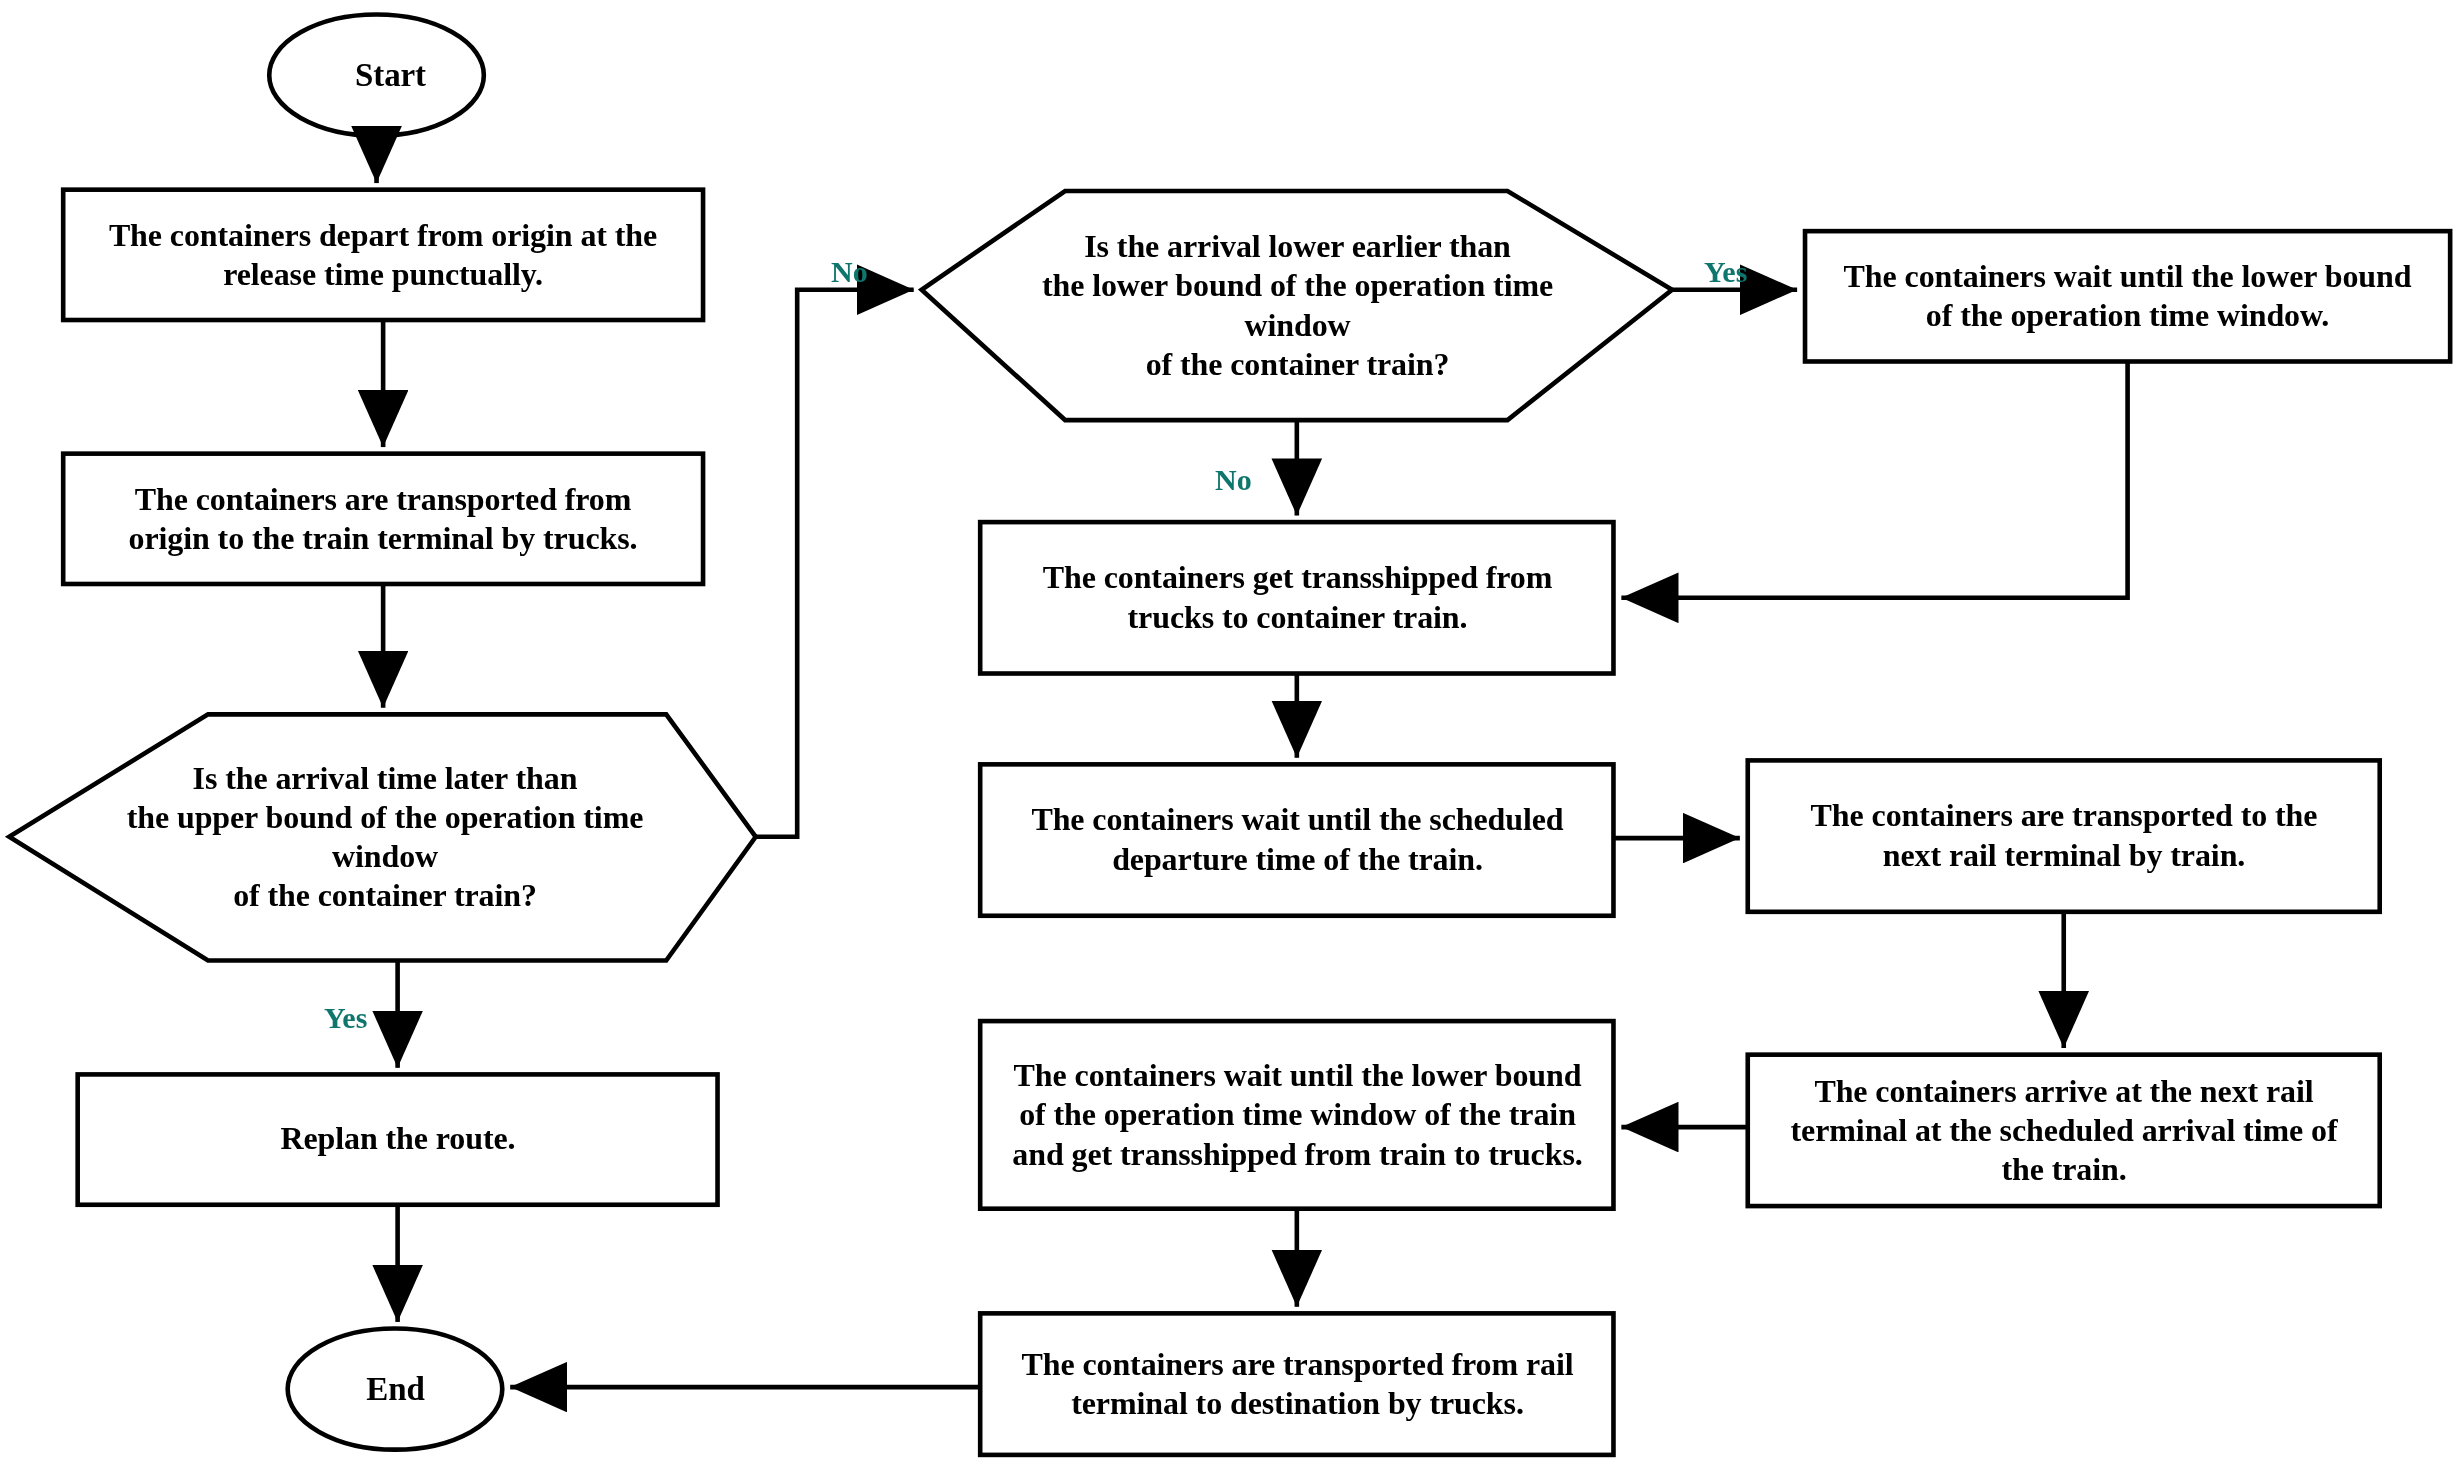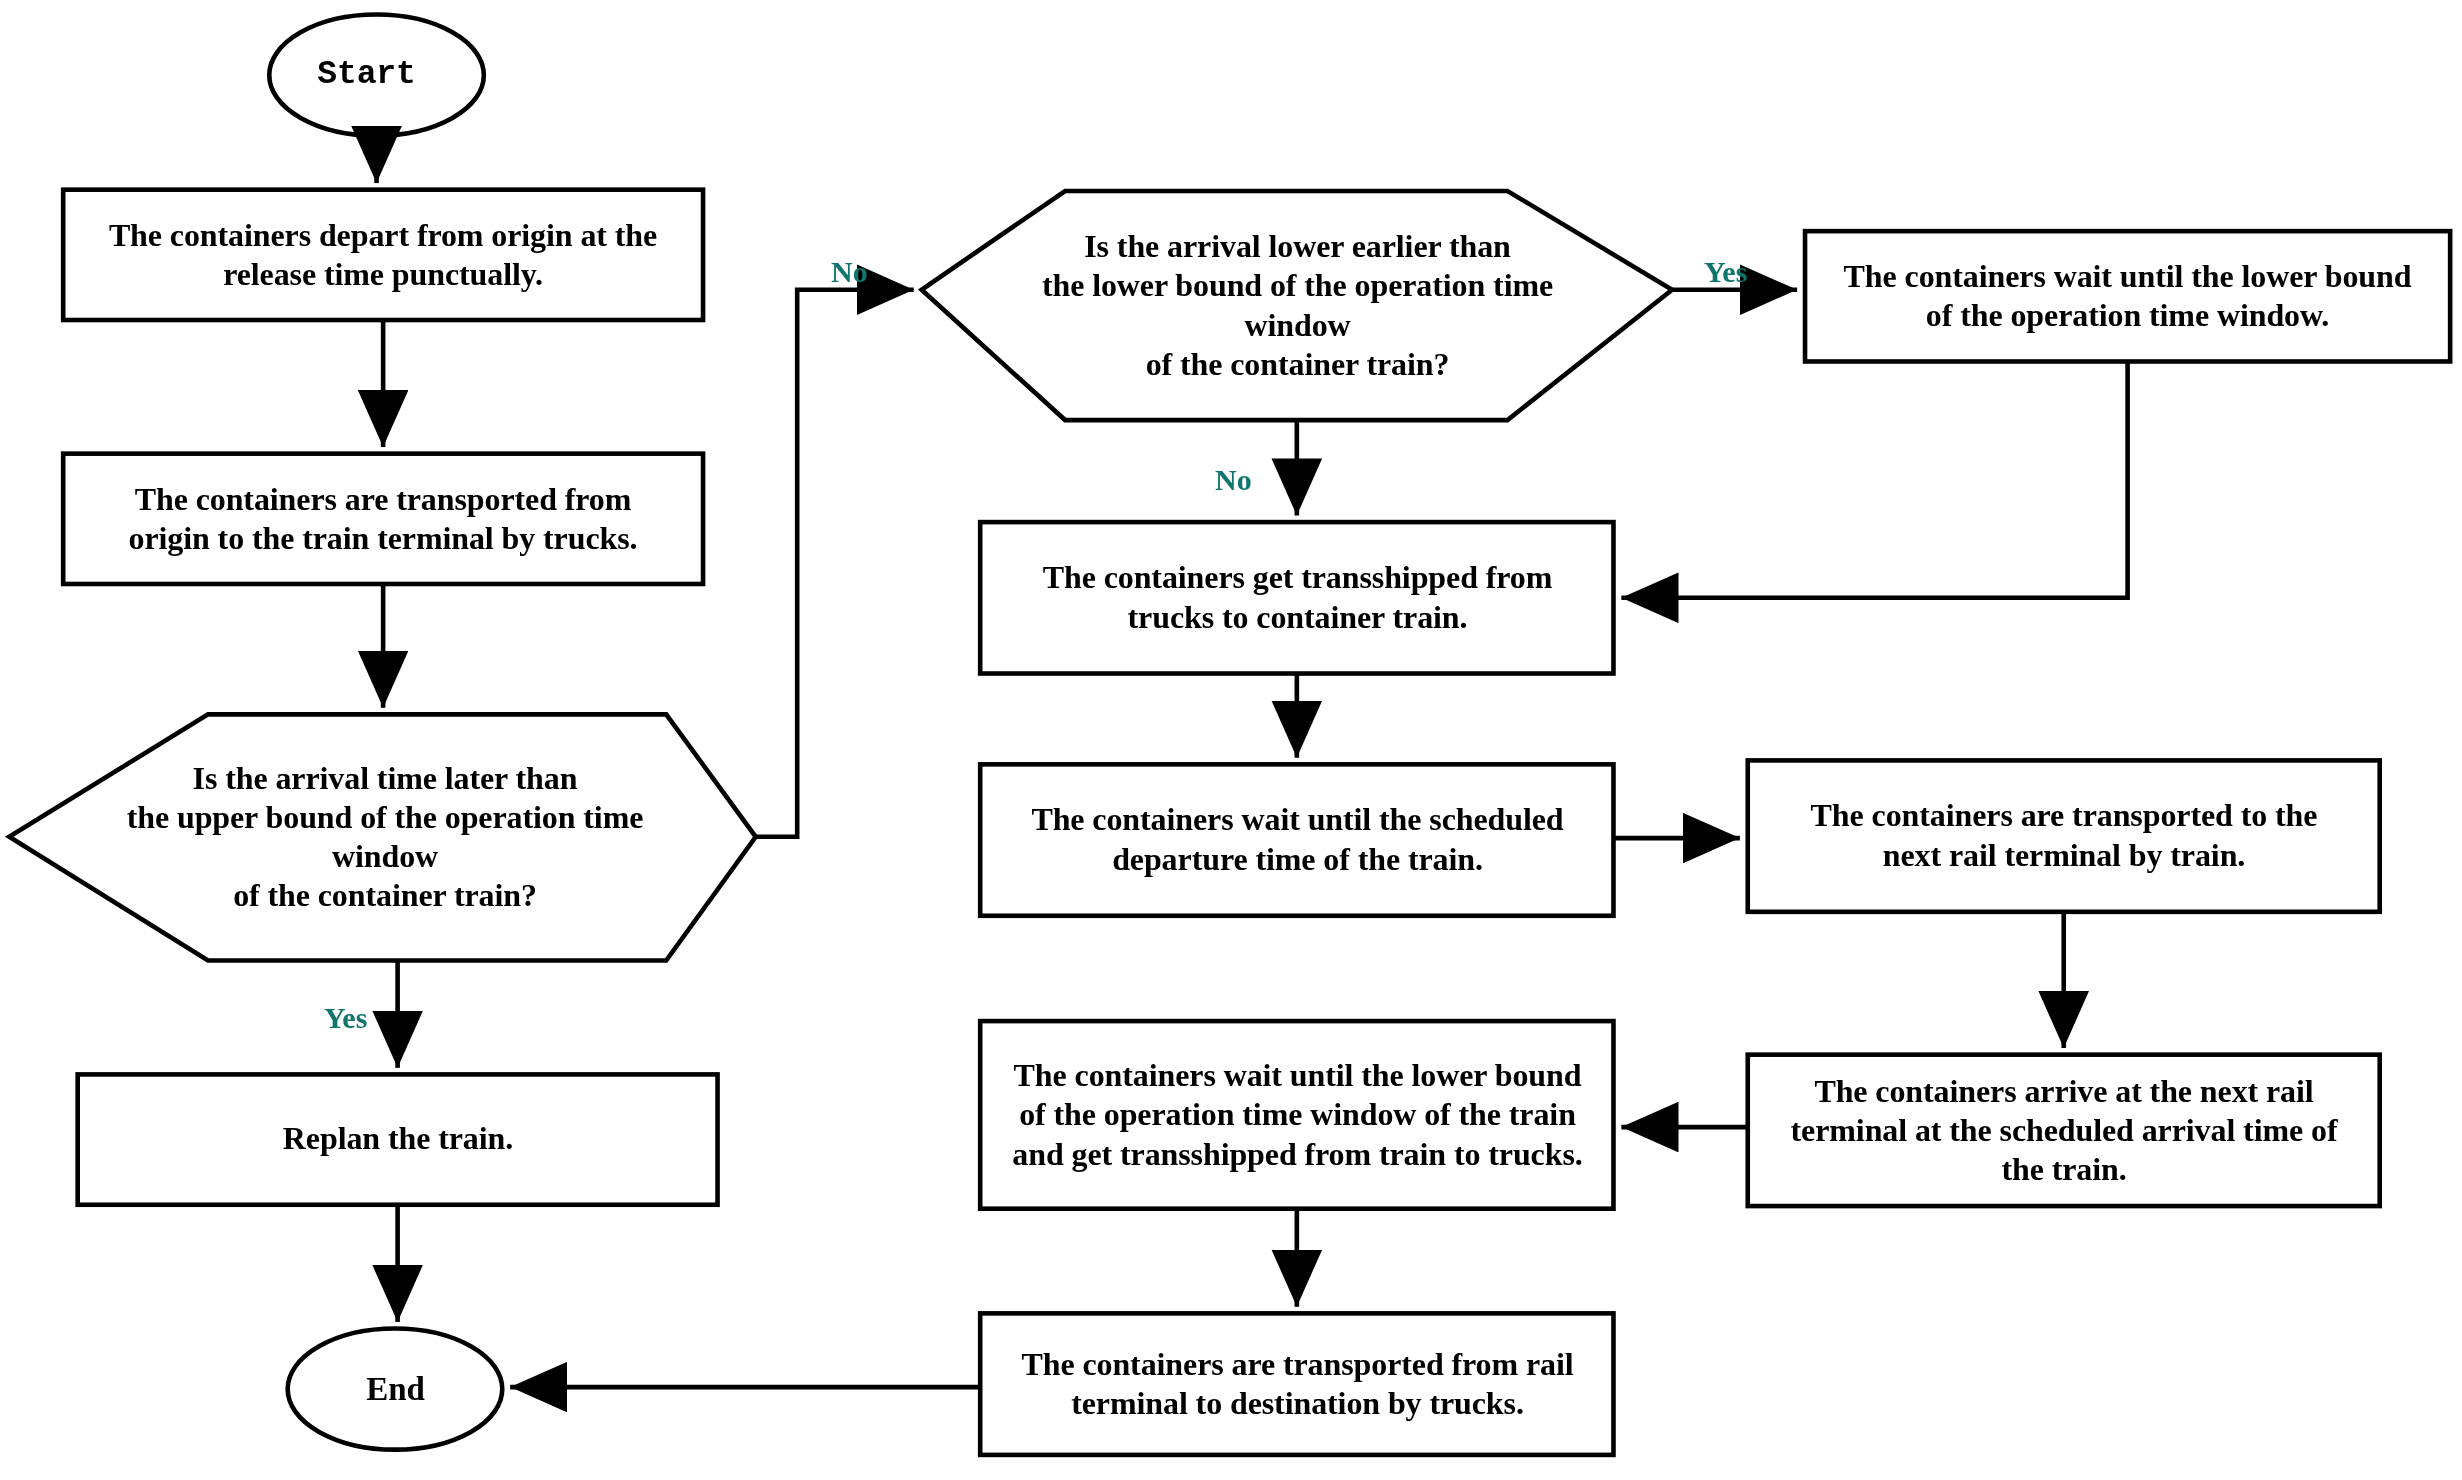--- a/index.html
+++ b/index.html
@@ -82,31 +82,31 @@
 
     <path class="conn" d="M3135,1385 L3135,1592" marker-end="url(#ah)"></path>
 
     <path class="conn" d="M2655,1712 L2463,1712" marker-end="url(#ah)"></path>
 
     <path class="conn" d="M1970,1836 L1970,1985" marker-end="url(#ah)"></path>
 
     <path class="conn" d="M1489,2107 L775,2107" marker-end="url(#ah)"></path>
   </svg>
 
-  <div class="node-text t50" style="left:259px;top:14.5px;width:215px;height:121px;font-family:Liberation Mono, monospace;">Start</div>
+  <div class="node-text t50" style="left:283px;top:14.5px;width:215px;height:121px;">Start</div>
 
   <div class="node-text t48" style="left:76px;top:190px;width:614px;height:130px;padding:0 17px;box-sizing:border-box;">The containers depart from origin at the release time punctually.</div>
 
   <div class="node-text t48" style="left:76px;top:454px;width:614px;height:130px;padding:0 17px;box-sizing:border-box;">The containers are transported from origin to the train terminal by trucks.</div>
 
   <div class="node-text t48" style="left:79px;top:714px;width:612px;height:246px;white-space:pre-line;">Is the arrival time later than
 the upper bound of the operation time window
 of the container train?</div>
 
-  <div class="node-text t48" style="left:91px;top:1074px;width:614px;height:130px;">Replan the train.</div>
+  <div class="node-text t48" style="left:91px;top:1074px;width:614px;height:130px;">Replan the route.</div>
 
   <div class="node-text t50" style="left:288px;top:1329px;width:215px;height:121px;">End</div>
 
   <div class="node-text t48" style="left:988px;top:191px;width:619px;height:229px;white-space:pre-line;">Is the arrival lower  earlier than
 the lower bound of the operation time window
 of the container train?</div>
 
   <div class="node-text t48" style="left:1818px;top:231px;width:619px;height:130px;padding:0 14.5px;box-sizing:border-box;">The containers wait until the lower bound of the operation time window.</div>
 
   <div class="node-text t48" style="left:994px;top:522px;width:607px;height:151px;padding:0 20px;box-sizing:border-box;">The containers get transshipped from trucks to container train.</div>

